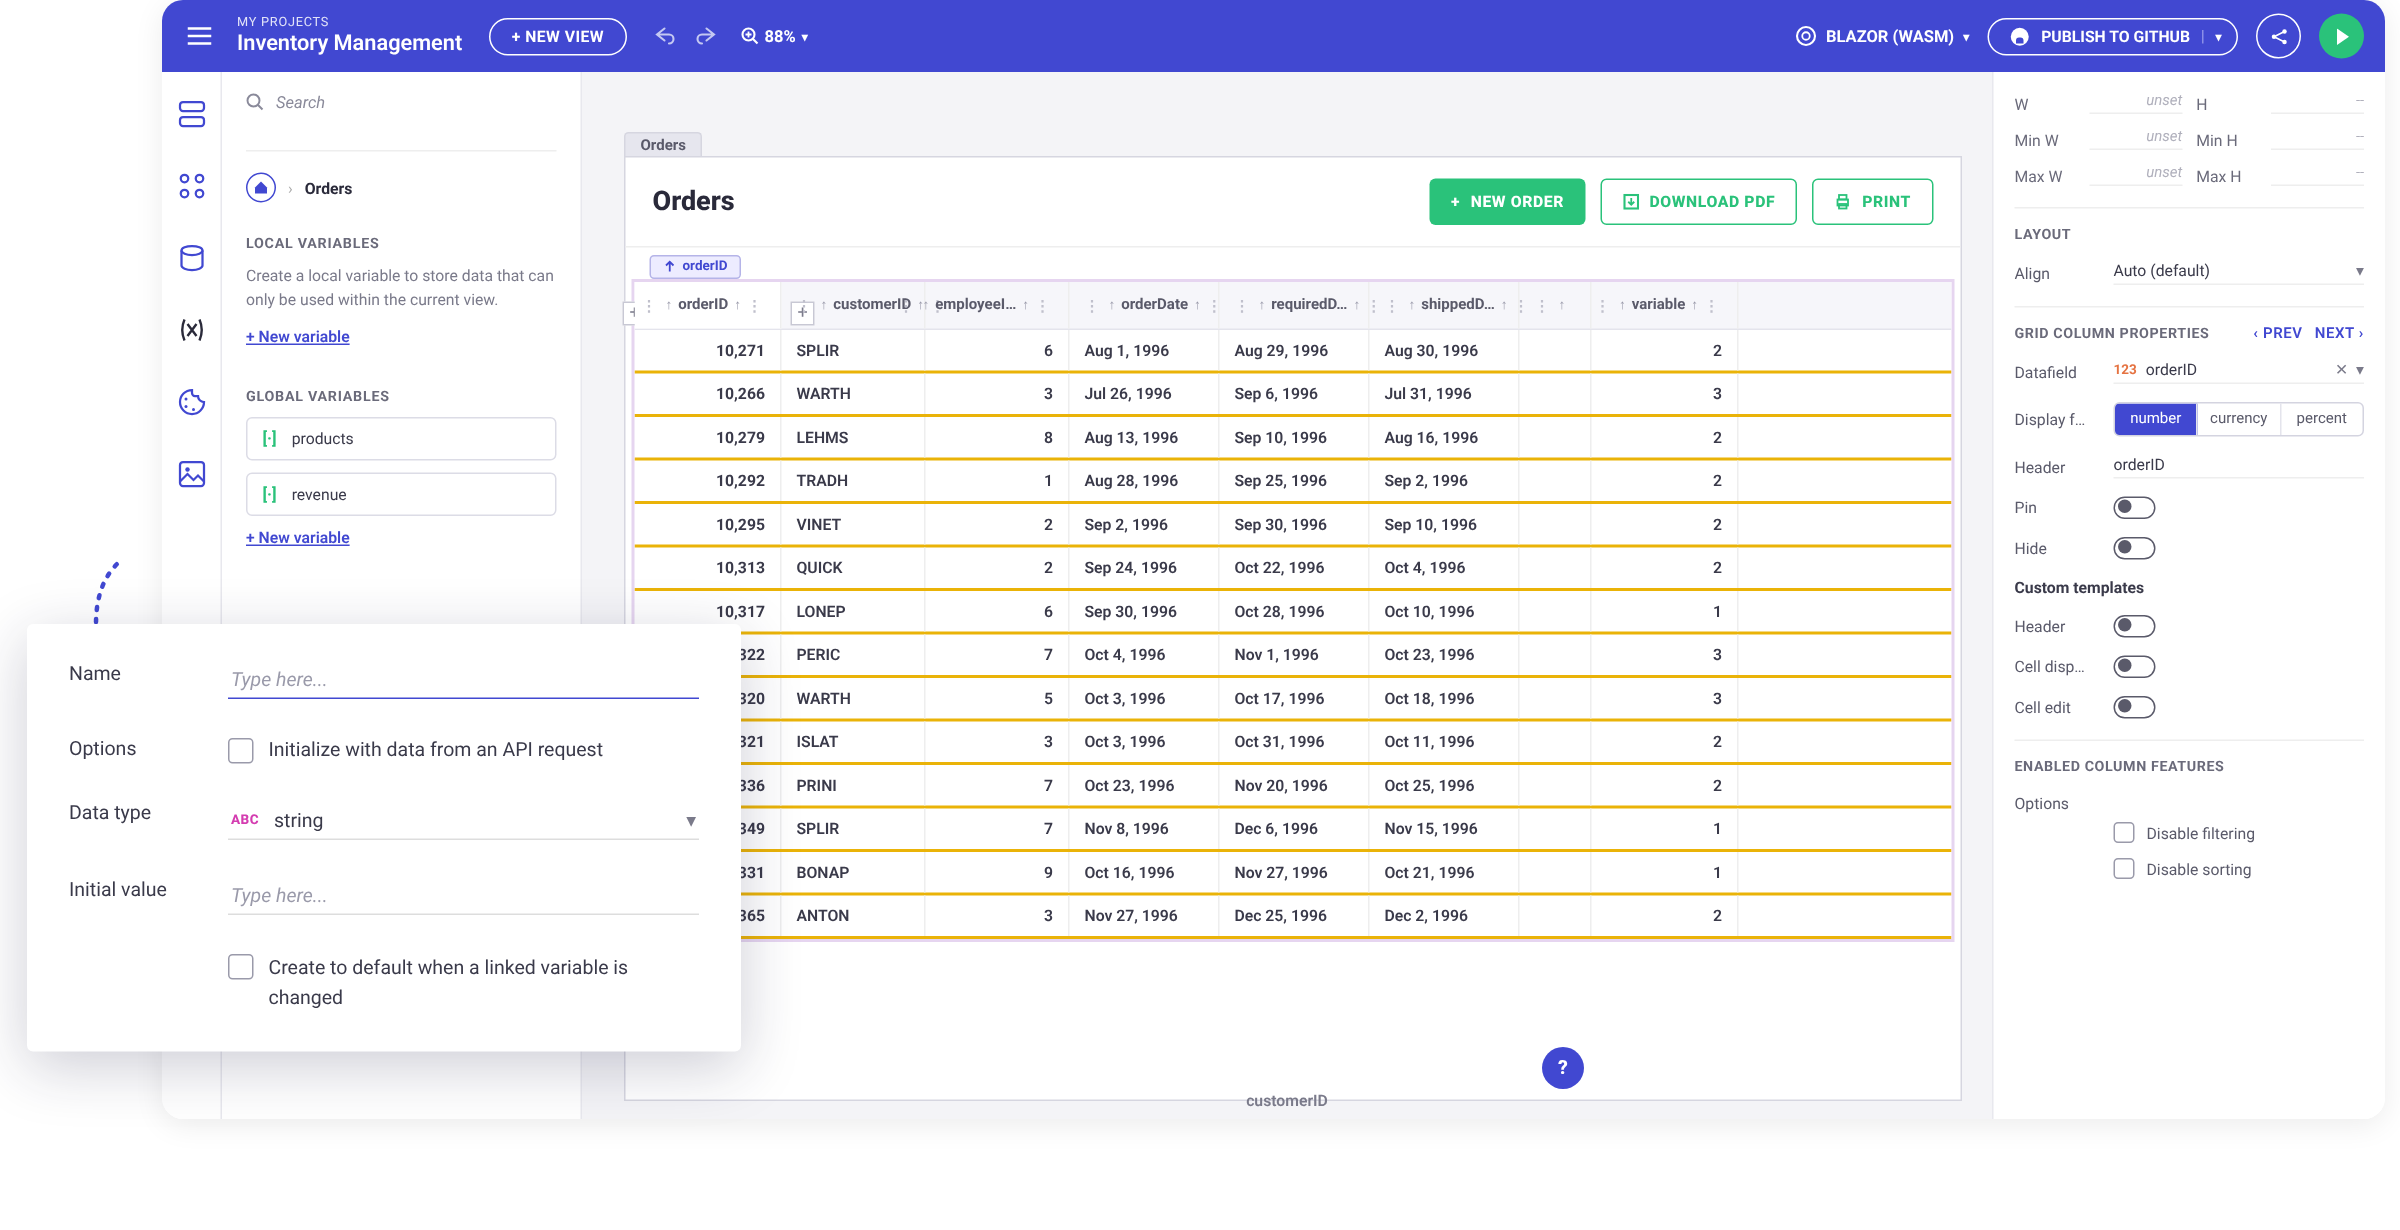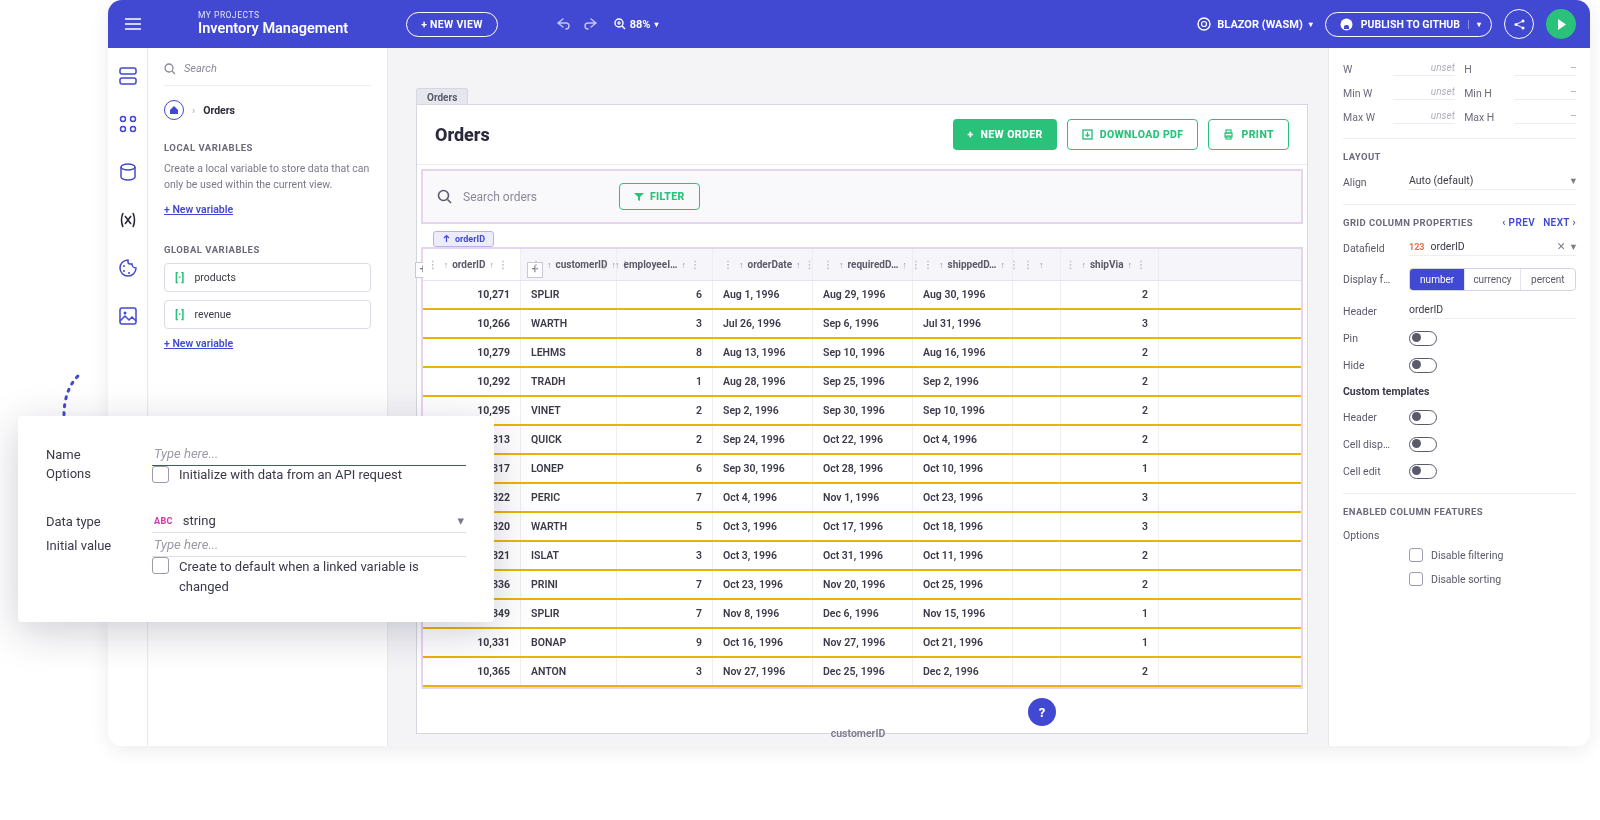--- a/index.html
+++ b/index.html
@@ -1,39 +1,39 @@
 <!DOCTYPE html>
 <html><head>
 <meta charset="utf-8">
 <style>
 * { box-sizing: border-box; margin: 0; padding: 0; font-family: -apple-system, BlinkMacSystemFont, "Segoe UI", Roboto, sans-serif; }
 body { background: #fff; width: 1600px; height: 820px; position: relative; overflow: hidden; }
 .app { position: absolute; left: 108px; top: 0; right: 10px; height: 746px; background: #fff; border-radius: 14px; overflow: hidden; box-shadow: 0 4px 20px rgba(0,0,0,0.08); display: flex; flex-direction: column; }
-.topbar { background: #4148d1; height: 48px; display: flex; align-items: center; padding: 0 14px; color: #fff; gap: 40px; }
+.topbar { background: #4148d1; height: 48px; display: flex; align-items: center; padding: 0 14px; color: #fff; }
 .hamburger { width: 22px; height: 22px; display: flex; align-items: center; justify-content: center; margin-right: 14px; cursor: pointer; }
 .topbar-title { display: flex; flex-direction: column; line-height: 1.15; margin-right: 18px; }
 .topbar-sub { font-size: 8.5px; text-transform: uppercase; letter-spacing: 0.5px; opacity: 0.85; }
 .topbar-main { font-size: 14.5px; font-weight: 600; }
 .pill { border: 1.4px solid #fff; border-radius: 999px; padding: 5px 14px; font-size: 10.5px; font-weight: 700; letter-spacing: 0.3px; cursor: pointer; margin-right: 18px; }
 .top-icons { display: flex; align-items: center; gap: 14px; color: #c4c8f2; }
 .zoom { font-size: 11px; font-weight: 700; color: #fff; display: flex; align-items: center; gap: 4px; margin-left: 2px; }
 .spacer { flex: 1; }
 .top-right { display: flex; align-items: center; gap: 12px; }
 .framework { font-size: 11px; font-weight: 700; display: flex; align-items: center; gap: 6px; cursor: pointer; }
 .publish { border: 1.4px solid #fff; border-radius: 999px; padding: 5px 10px 5px 14px; font-size: 10.5px; font-weight: 700; display: flex; align-items: center; gap: 8px; cursor: pointer; }
 .circle-btn { width: 30px; height: 30px; border: 1.4px solid #fff; border-radius: 50%; display: flex; align-items: center; justify-content: center; cursor: pointer; }
 .play-btn { width: 30px; height: 30px; border-radius: 50%; background: #2ac27a; display: flex; align-items: center; justify-content: center; cursor: pointer; }
 
 .body { flex: 1; display: flex; min-height: 0; }
 .rail { width: 40px; background: #fff; border-right: 1px solid #e8e8ee; display: flex; flex-direction: column; align-items: center; padding-top: 18px; gap: 28px; color: #4148d1; }
 .rail-icon { width: 20px; height: 20px; cursor: pointer; }
 .rail-icon.active { color: #2a2a3a; }
 
 .sidebar { width: 240px; background: #fff; border-right: 1px solid #e8e8ee; padding: 14px 16px; font-size: 11px; color: #4a4a5a; overflow: hidden; }
-.search-bar { display: flex; align-items: center; gap: 8px; color: #8a8a9a; font-style: italic; border-bottom: 1px solid #eee; padding-bottom: 10px; margin-bottom: 14px; }
+.search-bar { display: flex; align-items: flex-start; gap: 8px; color: #8a8a9a; font-style: italic; border-bottom: 1px solid #eee; padding-bottom: 25px; margin-bottom: 14px; }
 .breadcrumb { display: flex; align-items: center; gap: 8px; font-size: 10.5px; font-weight: 700; color: #4148d1; margin-bottom: 22px; }
 .bc-home { width: 20px; height: 20px; border-radius: 50%; border: 1.5px solid #4148d1; display: flex; align-items: center; justify-content: center; }
 .bc-chev { color: #aaa; font-weight: 400; }
 .bc-cur { color: #2a2a3a; }
 .section-title { font-size: 9.5px; font-weight: 700; letter-spacing: 0.5px; text-transform: uppercase; color: #6a6a7a; margin-bottom: 8px; }
 .section-desc { font-size: 10.5px; color: #7a7a8a; line-height: 1.5; margin-bottom: 10px; }
 .link { font-size: 10.5px; color: #4148d1; text-decoration: underline; cursor: pointer; font-weight: 600; }
 .var-block { margin-top: 28px; }
 .var-pill { border: 1px solid #dcdce6; border-radius: 4px; padding: 7px 10px; display: flex; align-items: center; gap: 10px; margin-bottom: 8px; font-size: 10.5px; color: #3a3a4a; cursor: pointer; }
 .var-ic { color: #2ac27a; font-weight: 700; font-size: 11px; }
@@ -92,21 +92,21 @@
 .sub-h { font-size: 10.5px; font-weight: 700; color: #3a3a4a; margin: 6px 0 12px; }
 .cb-row { display: flex; align-items: center; gap: 8px; font-size: 10.5px; color: #5a5a6a; margin-bottom: 10px; margin-left: 66px; }
 .cb { width: 14px; height: 14px; border: 1.4px solid #9a9aaa; border-radius: 3px; }
 .interact-h { display: flex; justify-content: space-between; align-items: center; }
 .plus { font-size: 14px; color: #6a6a7a; cursor: pointer; }
 .help-fab { position: absolute; right: 272px; bottom: 20px; width: 28px; height: 28px; border-radius: 50%; background: #4148d1; color: #fff; font-weight: 800; font-size: 13px; display: flex; align-items: center; justify-content: center; cursor: pointer; }
 
 
 .modal { position: absolute; left: 18px; top: 416px; width: 476px; background: #fff; border-radius: 4px; box-shadow: 0 10px 40px rgba(30,30,70,0.22); padding: 26px 28px; z-index: 10; }
 .modal-title { font-size: 18px; font-weight: 700; color: #2a2a3a; margin-bottom: 30px; }
-.mrow { display: flex; align-items: center; }
+.mrow { display: flex; align-items: flex-start; margin-bottom: 26px; }
 .mlabel { width: 106px; font-size: 13px; color: #3a3a4a; }
 .minput { flex: 1; border: none; border-bottom: 1.5px solid #4148d1; padding: 4px 2px; font-size: 13px; color: #3a3a4a; outline: none; }
 .minput::placeholder { font-style: italic; color: #9a9aaa; }
 .minput.plain { border-bottom-color: #ddd; }
 .mcb-row { display: flex; align-items: center; gap: 10px; margin-left: 106px; margin-bottom: 26px; font-size: 13px; color: #3a3a4a; }
 .mcb { width: 17px; height: 17px; border: 1.6px solid #9a9aaa; border-radius: 3px; flex-shrink: 0; }
 .mselect { flex: 1; display: flex; align-items: center; gap: 10px; border-bottom: 1px solid #ddd; padding: 4px 2px; font-size: 13px; color: #3a3a4a; position: relative; }
 .mselect .type-ic { font-size: 9px; font-weight: 800; color: #d43cb0; letter-spacing: 0.3px; }
 .mselect .chev { margin-left: auto; color: #7a7a8a; }
 .dashed-path { position: absolute; left: 58px; top: 372px; z-index: 5; }
@@ -270,35 +270,20 @@
             <button class="btn outline">
                 <svg width="11" height="11">
                   <rect x="2" y="4" width="7" height="4" fill="none" stroke="#2ac27a" stroke-width="1.2"></rect>
                   <rect x="3" y="1" width="5" height="3" fill="none" stroke="#2ac27a" stroke-width="1.2"></rect>
                   <rect x="3" y="7" width="5" height="3" fill="none" stroke="#2ac27a" stroke-width="1.2"></rect>
                 </svg>
                 <span>PRINT</span>
               </button>
           </div>
         </div>
-        <div class="view-toolbar">
-          <div class="search-orders">
-            <svg width="16" height="16">
-                <circle cx="6.5" cy="6.5" r="5" fill="none" stroke="#5a5a6a" stroke-width="1.6"></circle>
-                <path d="M10.5 10.5 L14 14" stroke="#5a5a6a" stroke-width="1.6"></path>
-              </svg>
-            <span>Search orders</span>
-          </div>
-          <div class="filter-btn">
-              <svg width="10" height="10">
-                <path d="M0 1h10L6 5v4L4 8V5Z" fill="#2ac27a"></path>
-              </svg>
-              <span>FILTER</span>
-            </div>
-        </div>
         <div class="col-chip-wrap">
           <div class="add-btn" style="left:-6px;top:34px">+</div>
           <div class="add-btn" style="left:106px;top:34px">+</div>
           <span class="col-chip">
               <svg width="9" height="9">
                 <path d="M4.5 8V2M2 4l2.5-2.5L7 4" fill="none" stroke="#4148d1" stroke-width="1.2"></path>
               </svg>
               <span>orderID</span>
             </span>
         </div>
@@ -346,21 +331,21 @@
                 <span class="sort" style="margin-left:auto">↑</span>
                 <span class="drag">⋮</span>
               </div>
               <div class="cell hd" style="width: 48px;">
                 <span class="drag">⋮</span>
                 <span class="sort">↑</span>
               </div>
               <div class="cell hd c-sv">
                 <span class="drag">⋮</span>
                 <span class="sort">↑</span>
-                <span>shipVia</span>
+                <span>variable</span>
                 <span class="sort" style="margin-left:auto">↑</span>
                 <span class="drag">⋮</span>
               </div>
             </div>
           <div id="grows">
               <div class="row">
                 <div class="cell c-id">10,271</div>
                 <div class="cell c-cust">SPLIR</div>
                 <div class="cell c-emp">6</div>
                 <div class="cell c-od">Aug 1, 1996</div>

